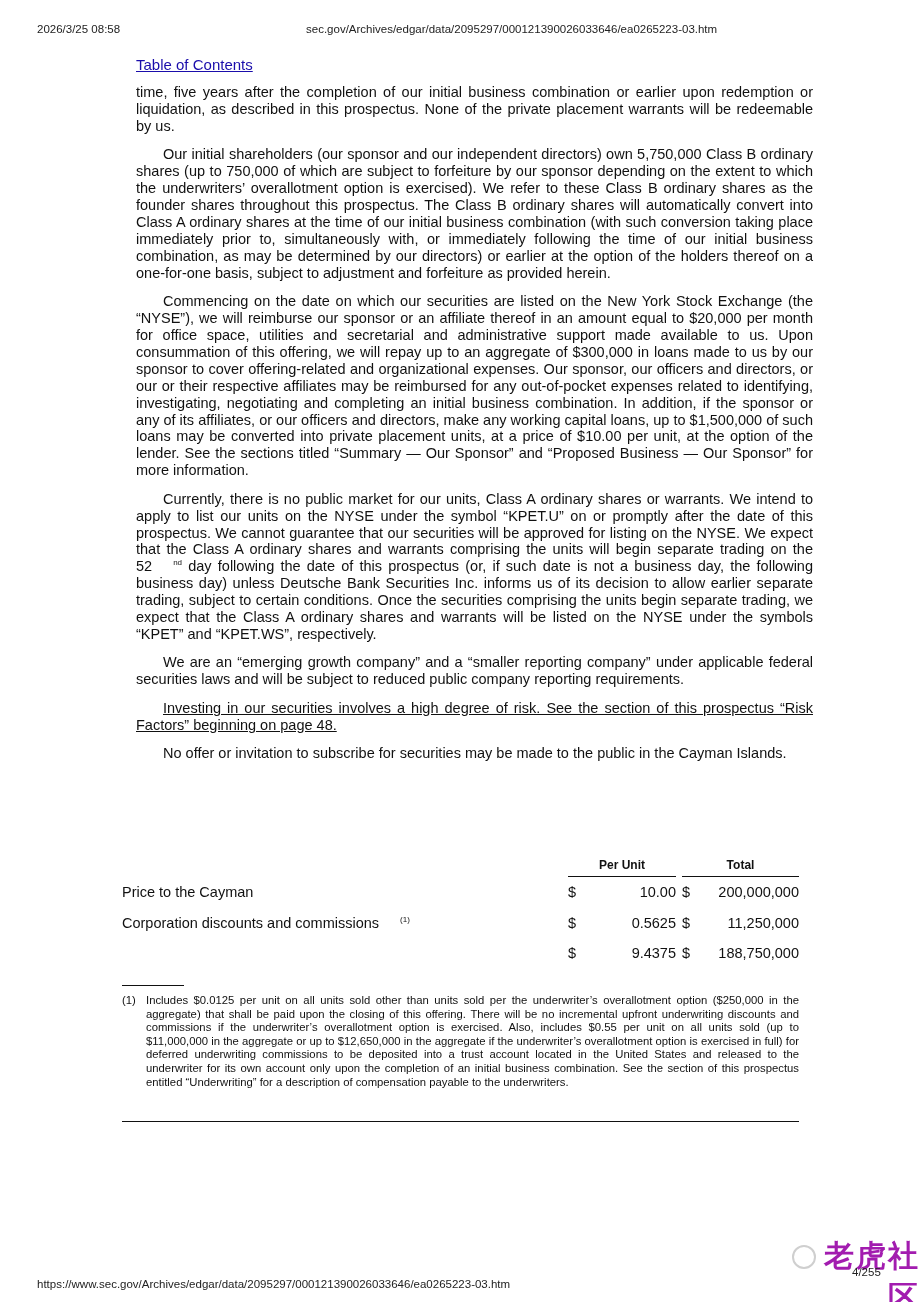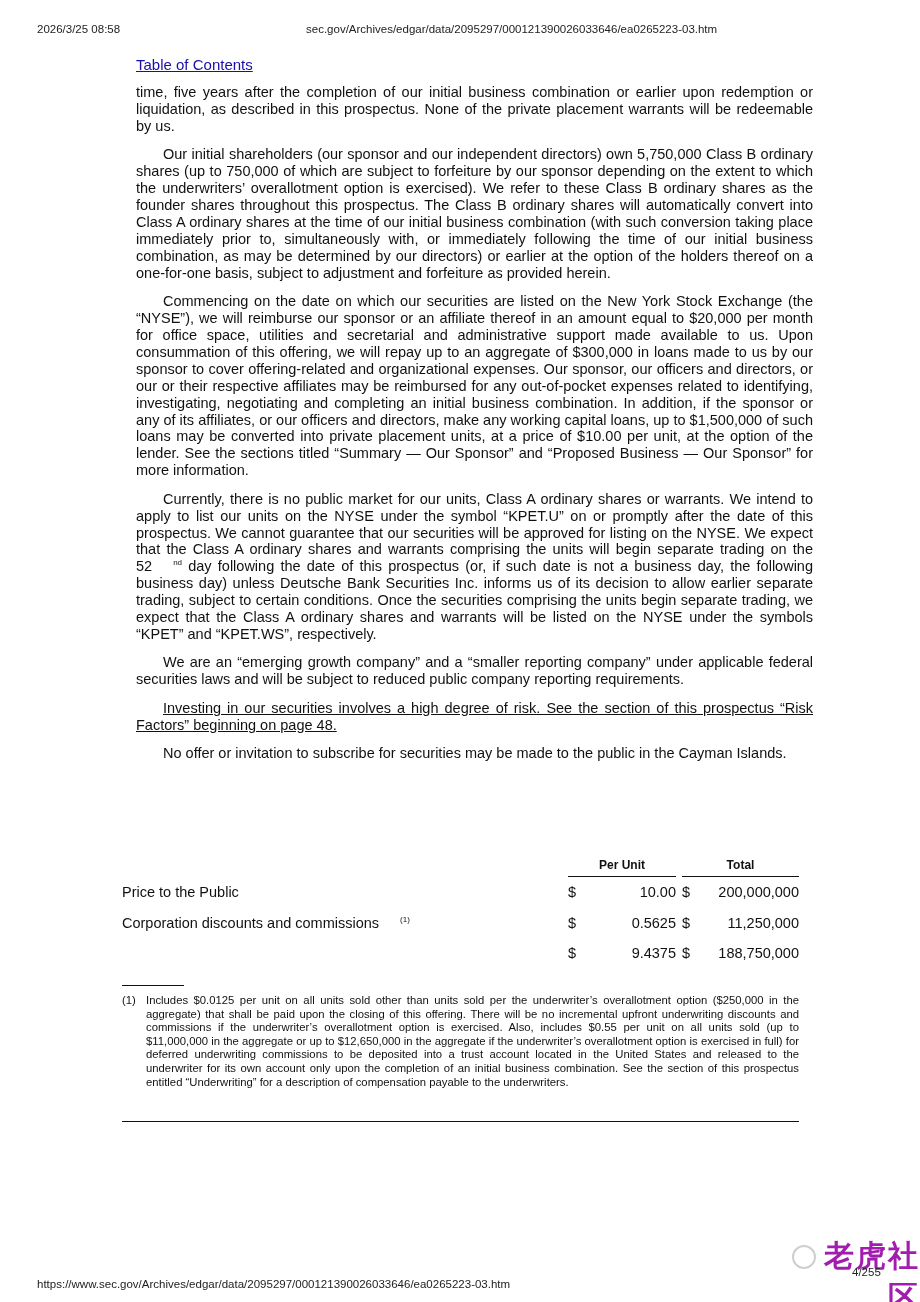--- a/index.html
+++ b/index.html
@@ -94,21 +94,21 @@
 
   <p class="indent gap">No offer or invitation to subscribe for securities may be made to the public in the Cayman Islands.</p>
 </div>
 
 <div class="table">
   <div class="thead">
     <div class="th per">Per Unit</div>
     <div class="th total">Total</div>
   </div>
   <div class="trow">
-    <span class="label">Price to the Public</span>
+    <span class="label">Price to the Cayman</span>
     <span class="cur1">$</span>
     <span class="v1">10.00</span>
     <span class="cur2">$</span>
     <span class="v2">200,000,000</span>
   </div>
   <div class="trow">
     <span class="label"><span>Corporation discounts and commissions</span><sup>(1)</sup></span>
     <span class="cur1">$</span>
     <span class="v1">0.5625</span>
     <span class="cur2">$</span>

